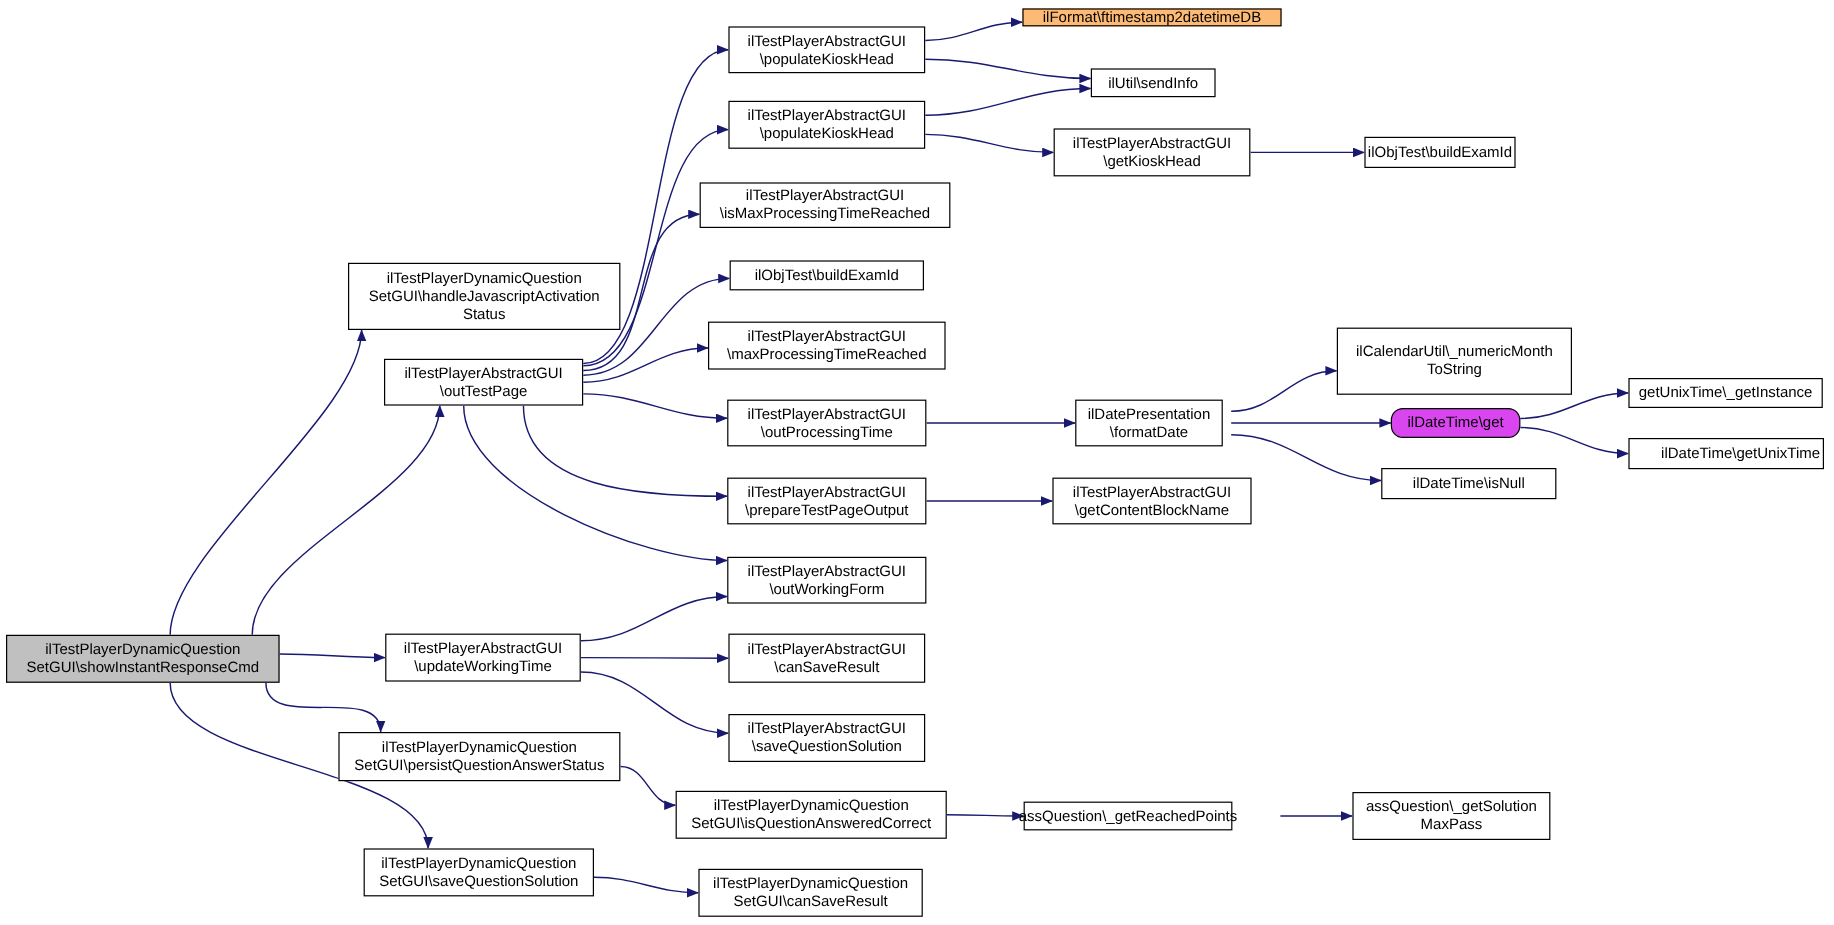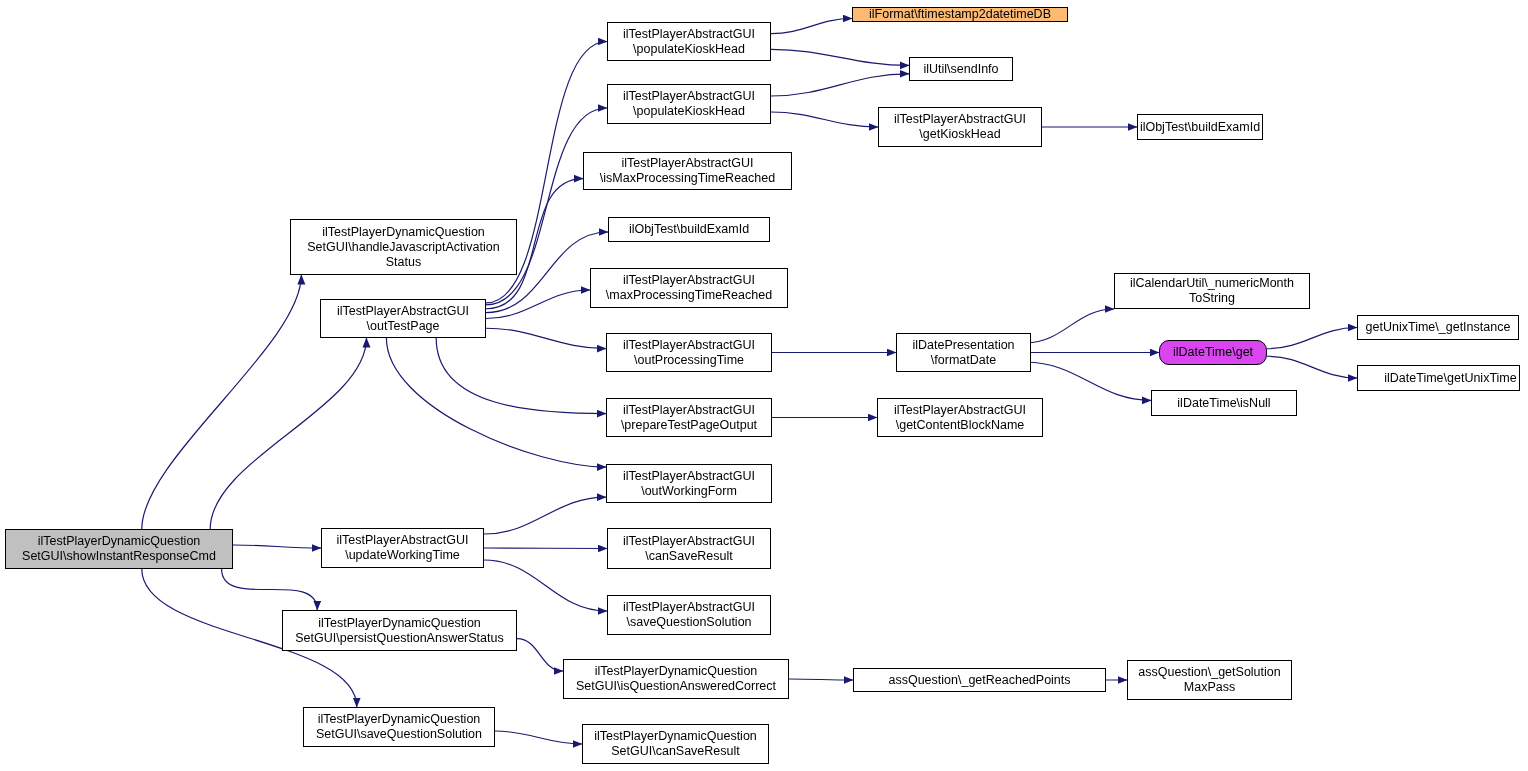--- a/index.html
+++ b/index.html
@@ -128,35 +128,35 @@
     <div class="node" style="left: 852px; top: 7px; width: 216px; height: 15px; background: #fdba74; border-color: rgb(0, 0, 0);">
       <div>ilFormat\ftimestamp2datetimeDB</div>
     </div>
     <div class="node" style="left: 909px; top: 57px; width: 104px; height: 24px; background: rgb(255, 255, 255); border-color: rgb(0, 0, 0);">
       <div>ilUtil\sendInfo</div>
     </div>
     <div class="node" style="left: 878px; top: 107px; width: 164px; height: 40px; background: rgb(255, 255, 255); border-color: rgb(0, 0, 0);">
       <div>ilTestPlayerAbstractGUI</div>
       <div>\getKioskHead</div>
     </div>
-    <div class="node" style="left: 896px; top: 333px; width: 135px; height: 39px; background: rgb(255, 255, 255); border-color: rgb(0, 0, 0);">
+    <div class="node" style="left: 896px; top: 333px; width: 123px; height: 39px; background: rgb(255, 255, 255); border-color: rgb(0, 0, 0);">
       <div>ilDatePresentation</div>
       <div>\formatDate</div>
     </div>
     <div class="node" style="left: 877px; top: 398px; width: 166px; height: 39px; background: rgb(255, 255, 255); border-color: rgb(0, 0, 0);">
       <div>ilTestPlayerAbstractGUI</div>
       <div>\getContentBlockName</div>
     </div>
-    <div class="node" style="left: 853px; top: 668px; width: 253px; height: 24px; background: rgb(255, 255, 255); border-color: rgb(0, 0, 0);">
+    <div class="node" style="left: 853px; top: 668px; width: 174px; height: 24px; background: rgb(255, 255, 255); border-color: rgb(0, 0, 0);">
       <div>assQuestion\_getReachedPoints</div>
     </div>
     <div class="node" style="left: 1137px; top: 114px; width: 126px; height: 26px; background: rgb(255, 255, 255); border-color: rgb(0, 0, 0);">
       <div>ilObjTest\buildExamId</div>
     </div>
-    <div class="node" style="left: 1114px; top: 273px; width: 196px; height: 36px; background: rgb(255, 255, 255); border-color: rgb(0, 0, 0);">
+    <div class="node" style="left: 1114px; top: 273px; width: 196px; height: 56px; background: rgb(255, 255, 255); border-color: rgb(0, 0, 0);">
       <div>ilCalendarUtil\_numericMonth</div>
       <div>ToString</div>
     </div>
     <div class="node" style="left: 1159px; top: 340px; width: 108px; height: 25px; background: #d946ef; border-color: rgb(0, 0, 0); border-radius: 10px;">
       <div>ilDateTime\get</div>
     </div>
     <div class="node" style="left: 1151px; top: 390px; width: 146px; height: 26px; background: rgb(255, 255, 255); border-color: rgb(0, 0, 0);">
       <div>ilDateTime\isNull</div>
     </div>
     <div class="node" style="left: 1127px; top: 660px; width: 165px; height: 40px; background: rgb(255, 255, 255); border-color: rgb(0, 0, 0);">

